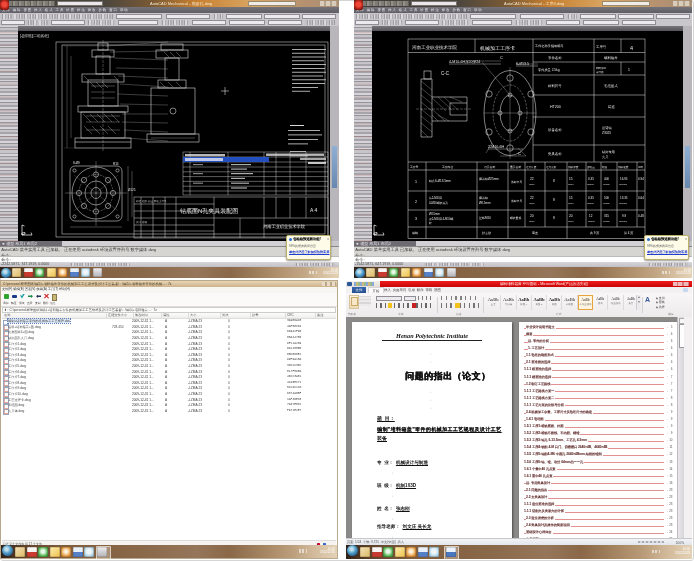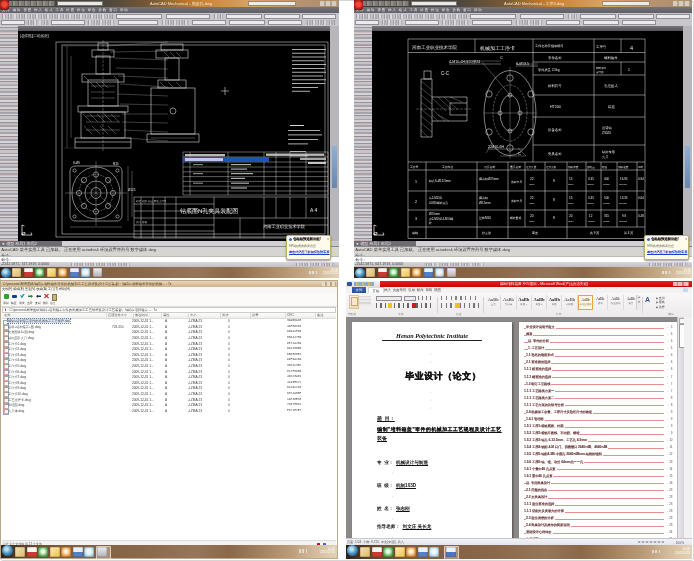--- a/index.html
+++ b/index.html
@@ -749,21 +749,21 @@
     <span class="abs" style="left:210px;top:19px;font-size:2.8px;color:#888;">样式</span>
     <span class="abs" style="left:296px;top:4px;width:0.5px;height:16px;background:#d5d2d5;"></span>
     <div class="abs" style="left:299px;top:3px;width:9px;height:9px;font-size:7px;color:#3a5a9c;font-weight:bold;">A</div>
     <div class="abs" style="left:310px;top:3px;width:30px;height:13px;font-size:3px;color:#444;line-height:4.3px;">♣ 查找<br>♣ 替换<br>♣ 选择</div>
     <span class="abs" style="left:322px;top:19px;font-size:2.8px;color:#888;">编辑</span>
   </div>
 
   <div class="abs" style="left:0;top:36px;width:338px;height:221px;background:#8a8987;">
     <div class="abs" style="left:6px;top:5px;width:160px;height:216px;background:#fff;box-shadow:1px 1px 2px rgba(0,0,0,.45);overflow:hidden;">
         <div class="abs" style="left:30px;top:10px;width:100px;text-align:center;font-family:'Liberation Serif',serif;font-style:italic;font-weight:bold;font-size:6.2px;color:#111;border-bottom:0.6px solid #222;padding-bottom:0.5px;white-space:nowrap;">Henan Polytechnic Institute</div>
-        <div class="abs" style="left:53px;top:48px;font-size:9px;font-weight:bold;color:#111;letter-spacing:0.5px;white-space:nowrap;text-shadow:0.45px 0 #222,0 0.45px #222;">毕业设计（论文）</div>
+        <div class="abs" style="left:53px;top:48px;font-size:9px;font-weight:bold;color:#111;letter-spacing:0.5px;white-space:nowrap;text-shadow:0.45px 0 #222,0 0.45px #222;">问题的指出（论文）</div>
         <div class="abs" style="left:78px;top:30px;font-size:3px;color:#8aa;">↓</div>
         <div class="abs" style="left:78px;top:38px;font-size:3px;color:#8aa;">↓</div>
         <div class="abs" style="left:78px;top:68px;font-size:3px;color:#8aa;">↓</div>
         <div class="abs" style="left:78px;top:76px;font-size:3px;color:#8aa;">↓</div>
         <div class="abs" style="left:78px;top:84px;font-size:3px;color:#8aa;">↓</div>
         <div class="abs" style="left:25px;top:93px;font-size:5px;font-weight:bold;color:#111;text-decoration:underline;white-space:nowrap;">题&nbsp;&nbsp;目：</div>
         <div class="abs" style="left:25px;top:104px;font-size:5px;font-weight:bold;color:#111;text-decoration:underline;white-space:nowrap;letter-spacing:0.4px;text-shadow:0.3px 0 #222;">编制"堵料箱盖"零件的机械加工工艺规程及设计工艺</div>
         <div class="abs" style="left:25px;top:113px;font-size:5px;font-weight:bold;color:#111;text-decoration:underline;white-space:nowrap;">装备</div>
         <div class="abs" style="left:25px;top:138px;font-size:4.6px;font-weight:bold;color:#111;white-space:nowrap;">专&nbsp;&nbsp;业：&nbsp;&nbsp;<span style="text-decoration:underline;">机械设计与制造</span></div>
         <div class="abs" style="left:40px;top:149px;font-size:3px;color:#8aa;">↓</div>

